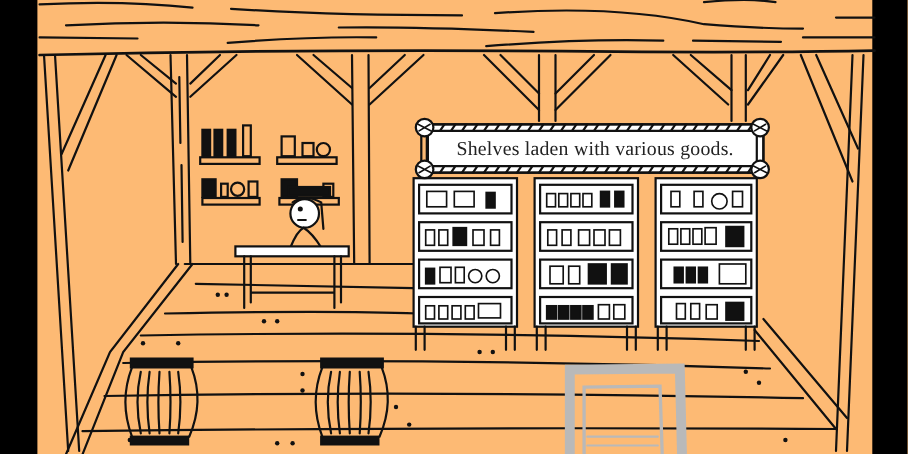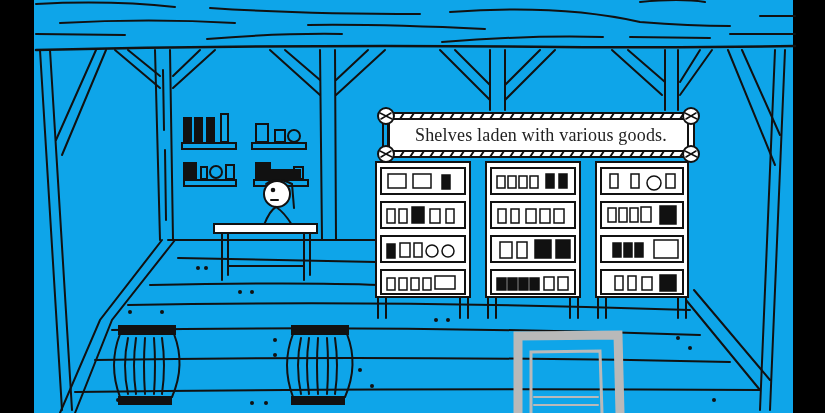--- a/index.html
+++ b/index.html
@@ -1,17 +1,17 @@
 <!DOCTYPE html>
 <html><head>
 <meta charset="utf-8">
 <style>
   html,body{margin:0;padding:0;background:#000;}
   body{width:825px;height:413px;overflow:hidden;position:relative;font-family:"Liberation Serif","DejaVu Serif",serif;}
-  #scene{position:absolute;left:0;top:0;width:825px;height:413px;background:#0ea5e9;overflow:hidden;text-align:right;}
+  #scene{position:absolute;left:0;top:0;width:825px;height:413px;background:#fdba74;overflow:hidden;text-align:right;}
   .border-left{position:absolute;left:0;top:0;width:34px;height:413px;background:#000;}
   .border-right{position:absolute;right:0;top:0;width:32px;height:413px;background:#000;}
   svg{position:absolute;left:0;top:0;}
   .caption{
     position:absolute;left:395px;top:118px;width:292px;height:34px;
     display:flex;align-items:center;justify-content:center;
     font-size:18px;color:#222;letter-spacing:0.2px;
   }
   .hit{position:absolute;background:transparent;}
 </style>

